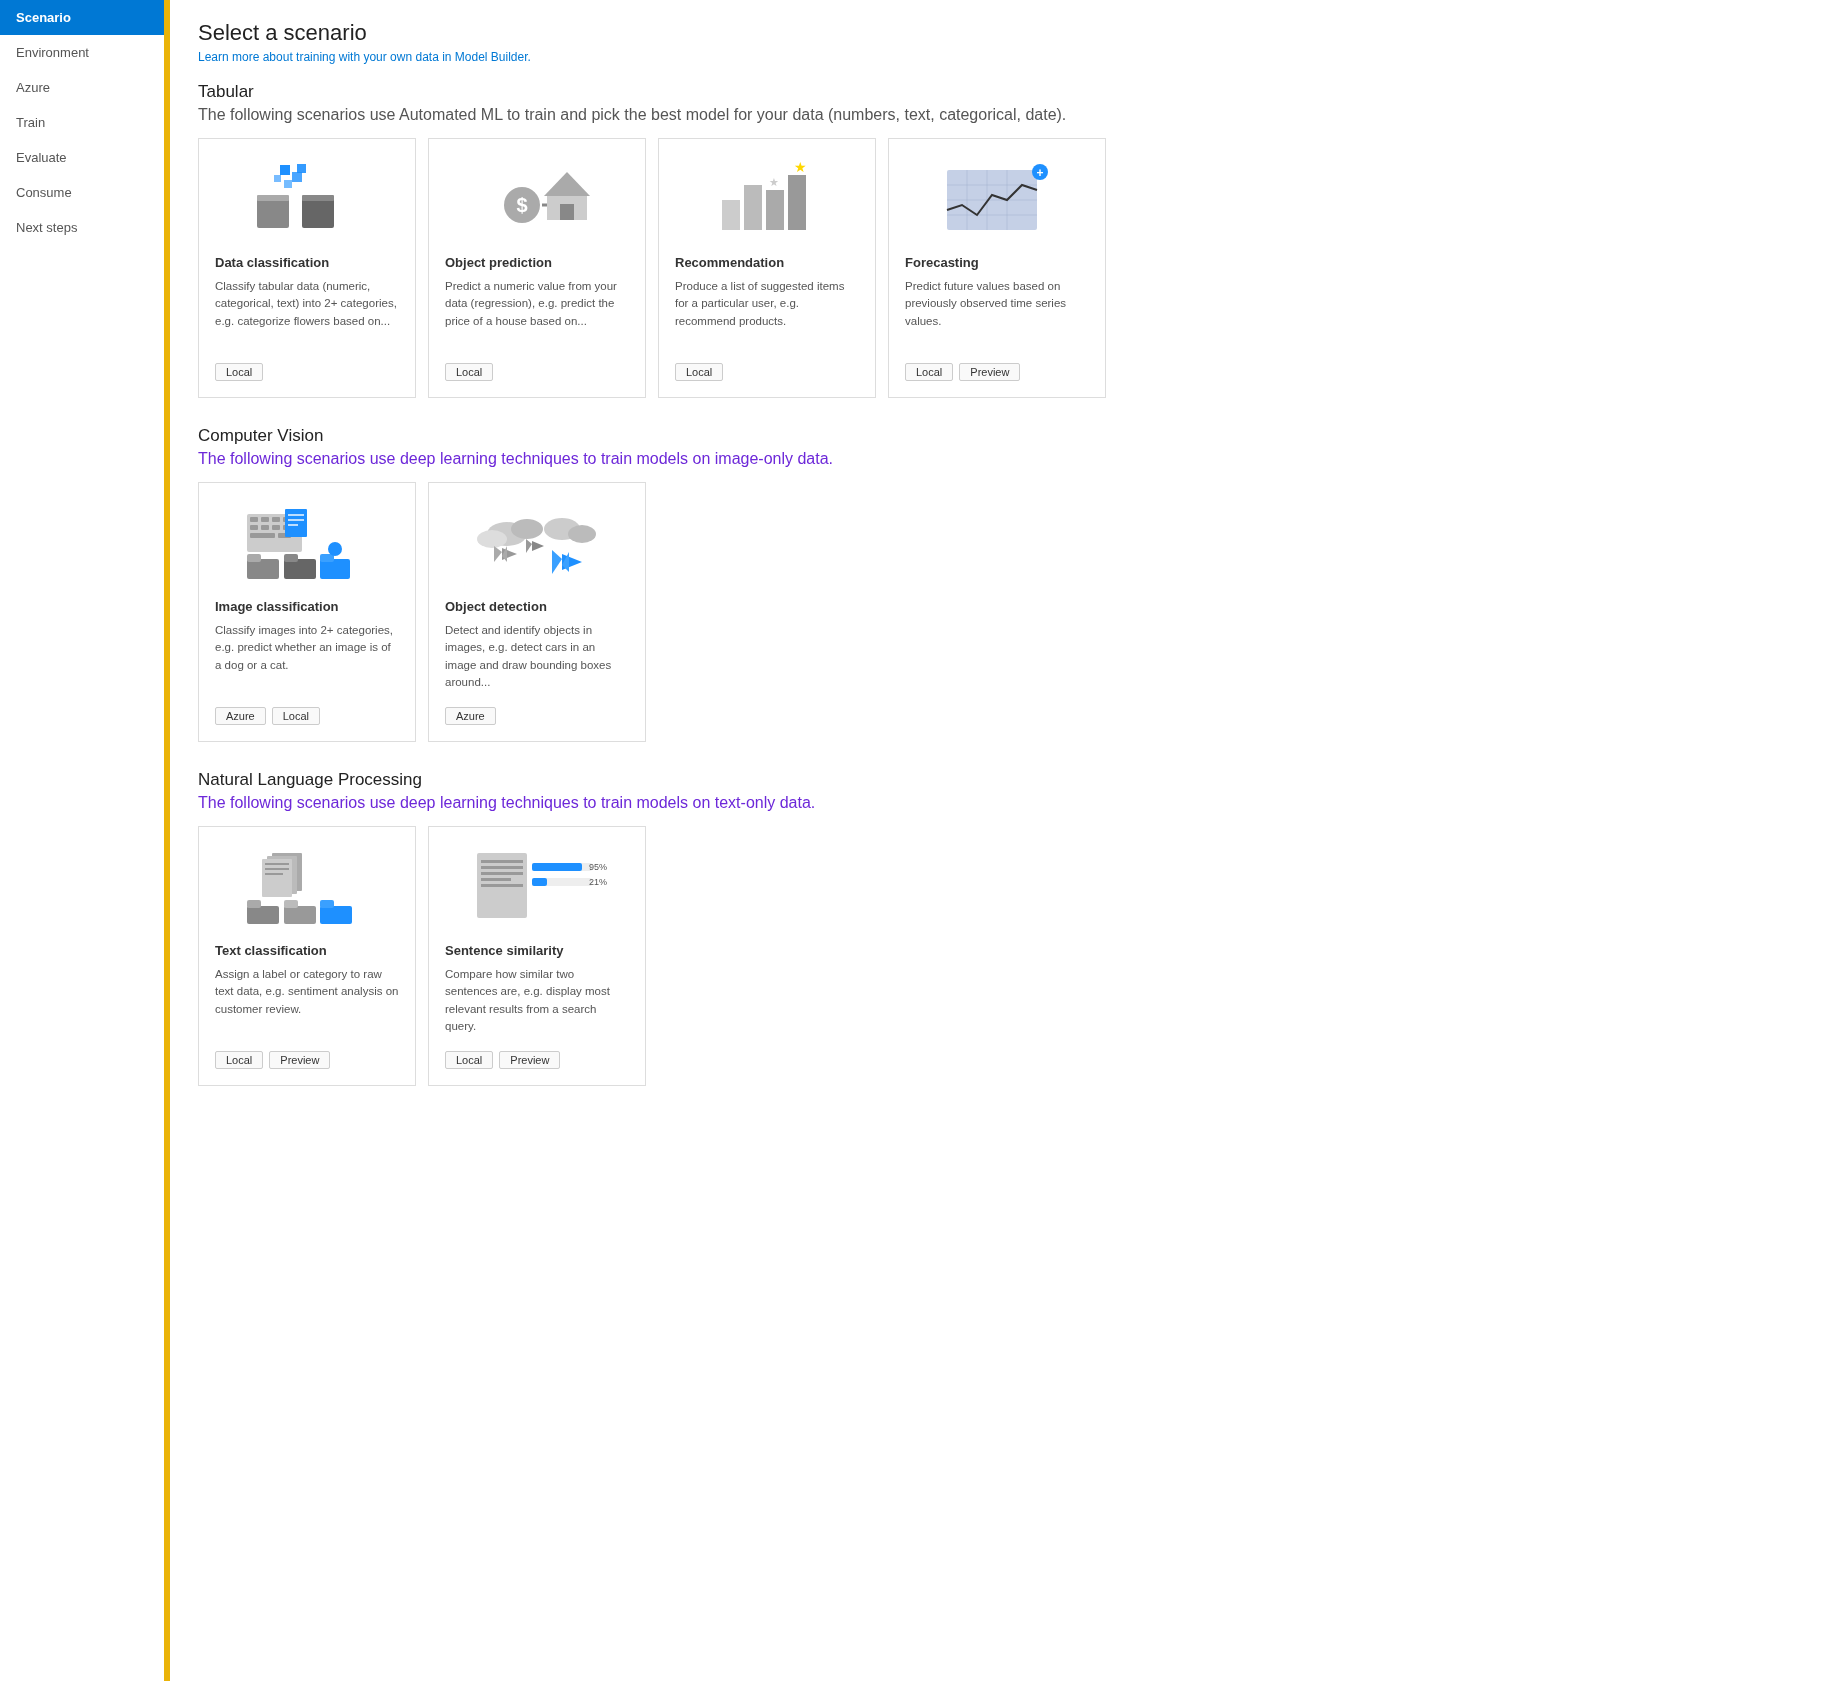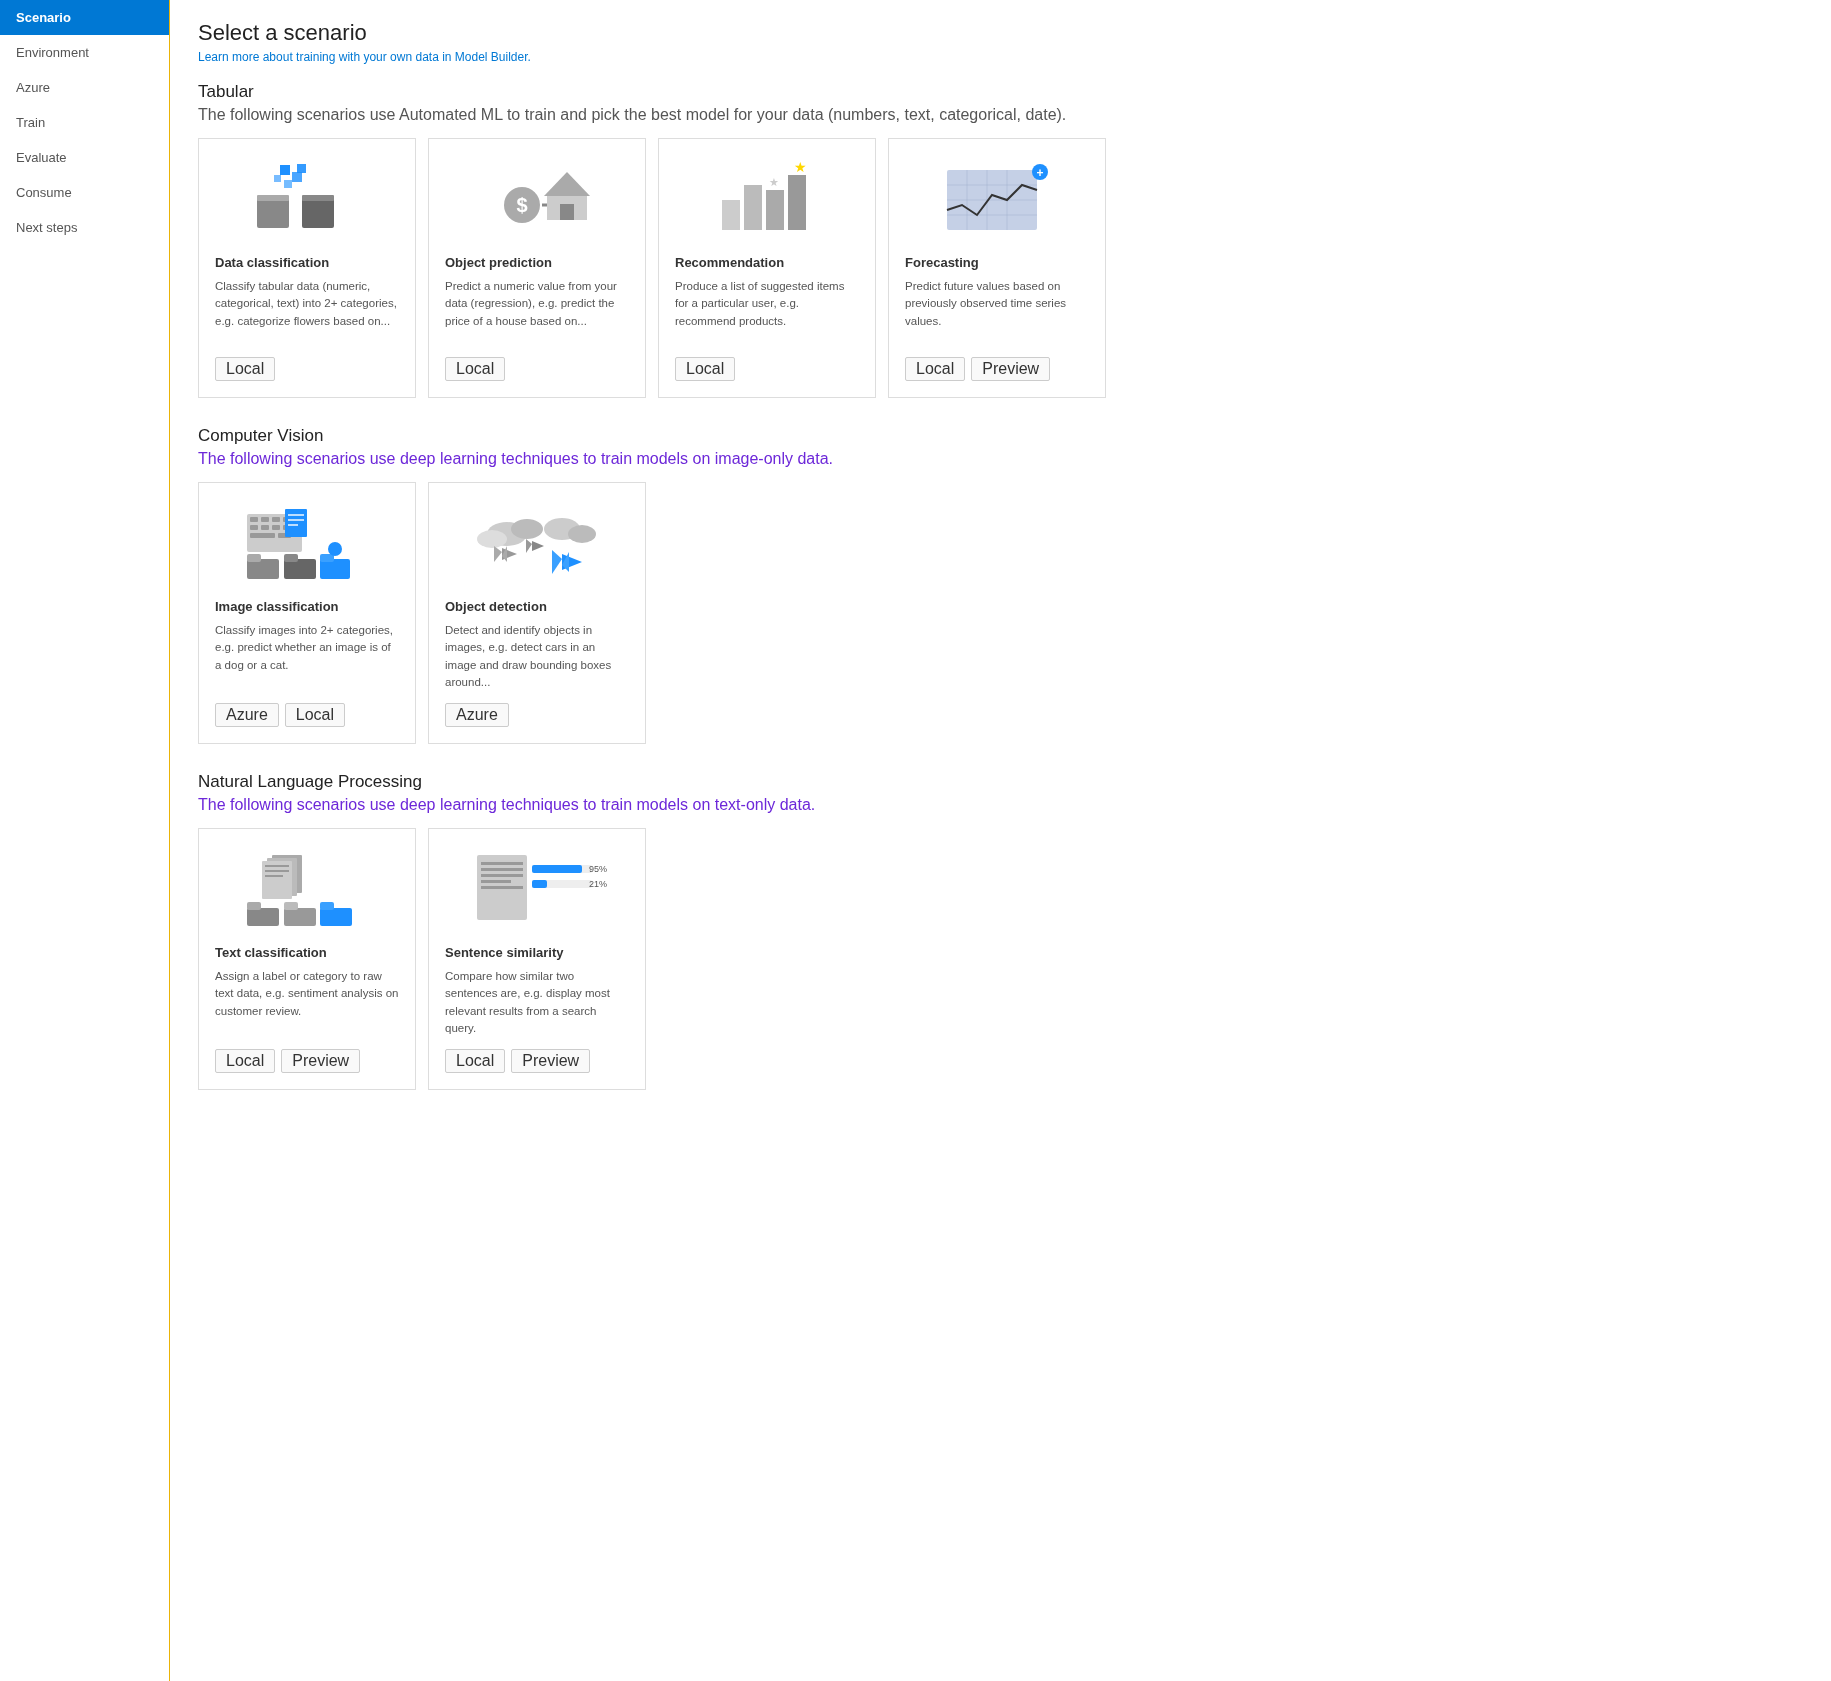--- a/index.html
+++ b/index.html
@@ -3,21 +3,21 @@
   <meta charset="utf-8">
   <style>
     * { box-sizing: border-box; margin: 0; padding: 0; }
     body { font-family: 'Segoe UI', sans-serif; font-size: 13px; color: #333; background: #fff; display: flex; height: 100vh; }
 
     
     .sidebar {
       width: 170px;
       min-width: 170px;
       background: #fff;
-      border-right: 1px solid #eab308;
+      border-right: 6px solid #eab308;
       display: flex;
       flex-direction: column;
     }
     .sidebar-item {
       padding: 10px 16px;
       cursor: pointer;
       font-size: 13px;
       color: #555;
     }
     .sidebar-item.active {
@@ -97,21 +97,21 @@
     .card-badges {
       display: flex;
       gap: 6px;
       margin-top: 12px;
       flex-wrap: wrap;
     }
     .badge {
       border: 1px solid #ccc;
       border-radius: 2px;
       padding: 2px 10px;
-      font-size: 16px;
+      font-size: 11px;
       color: #333;
       background: #f9f9f9;
     }
 
     
     svg { overflow: visible; }
   </style>
 </head>
 <body>
 

